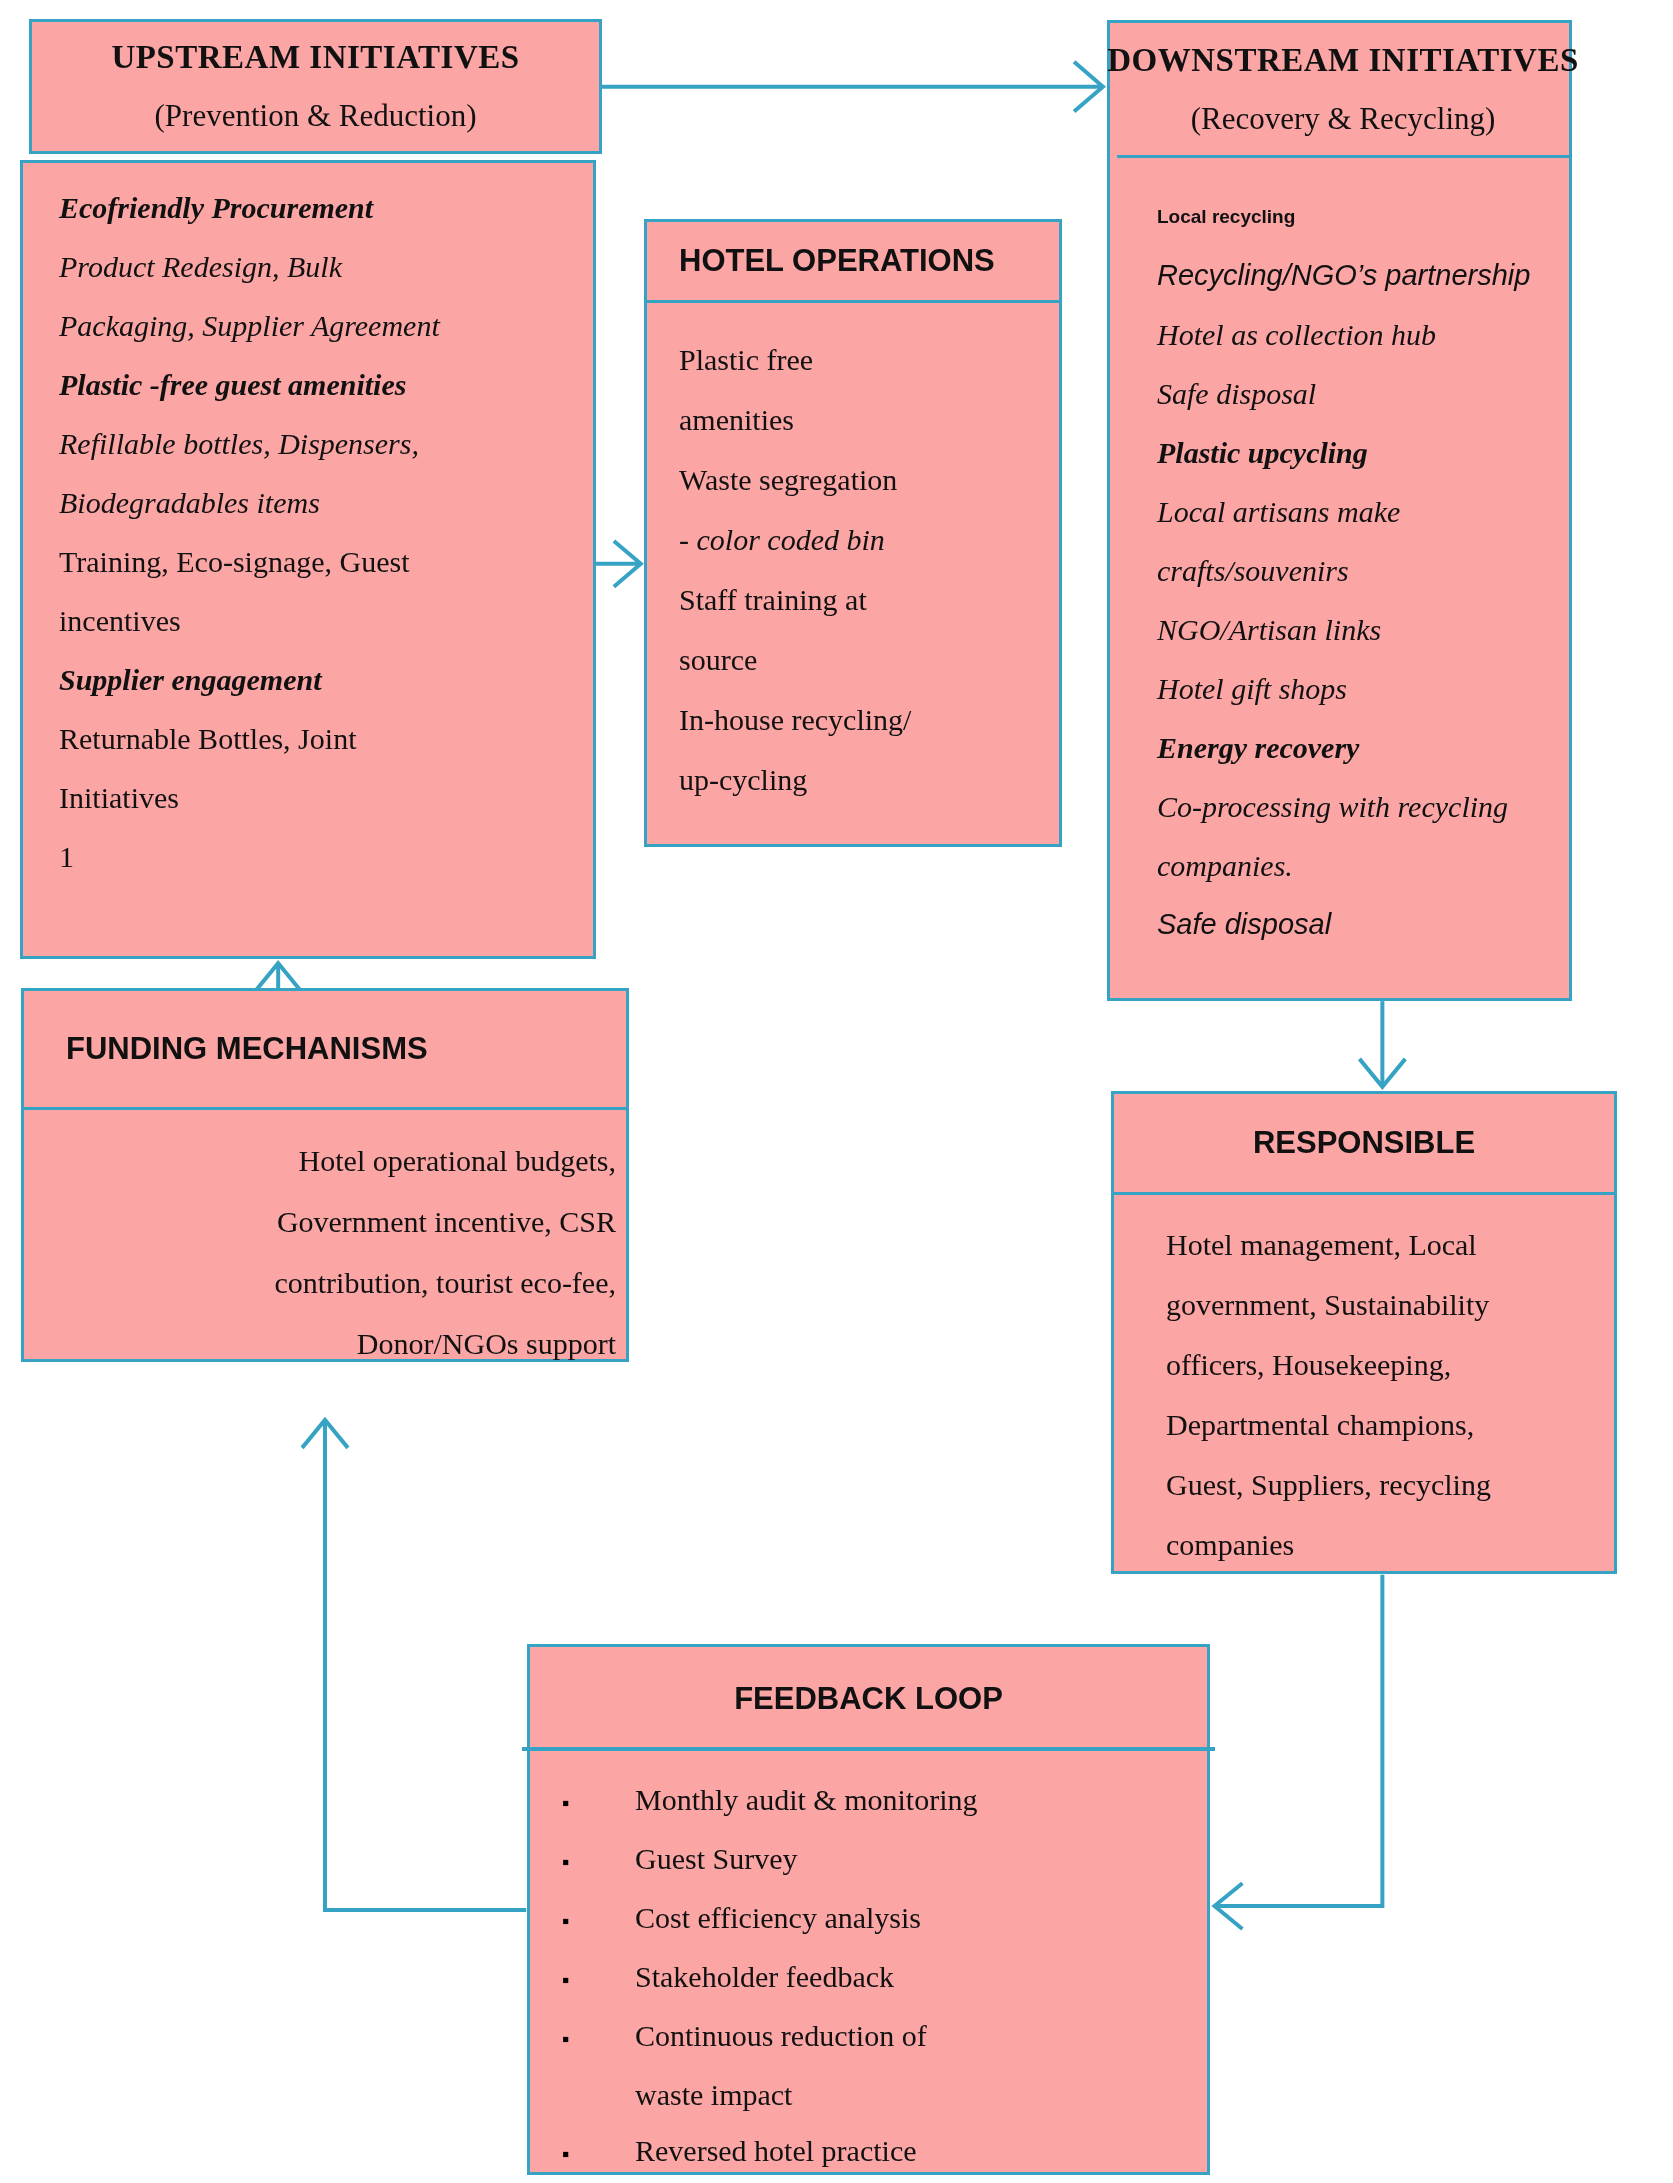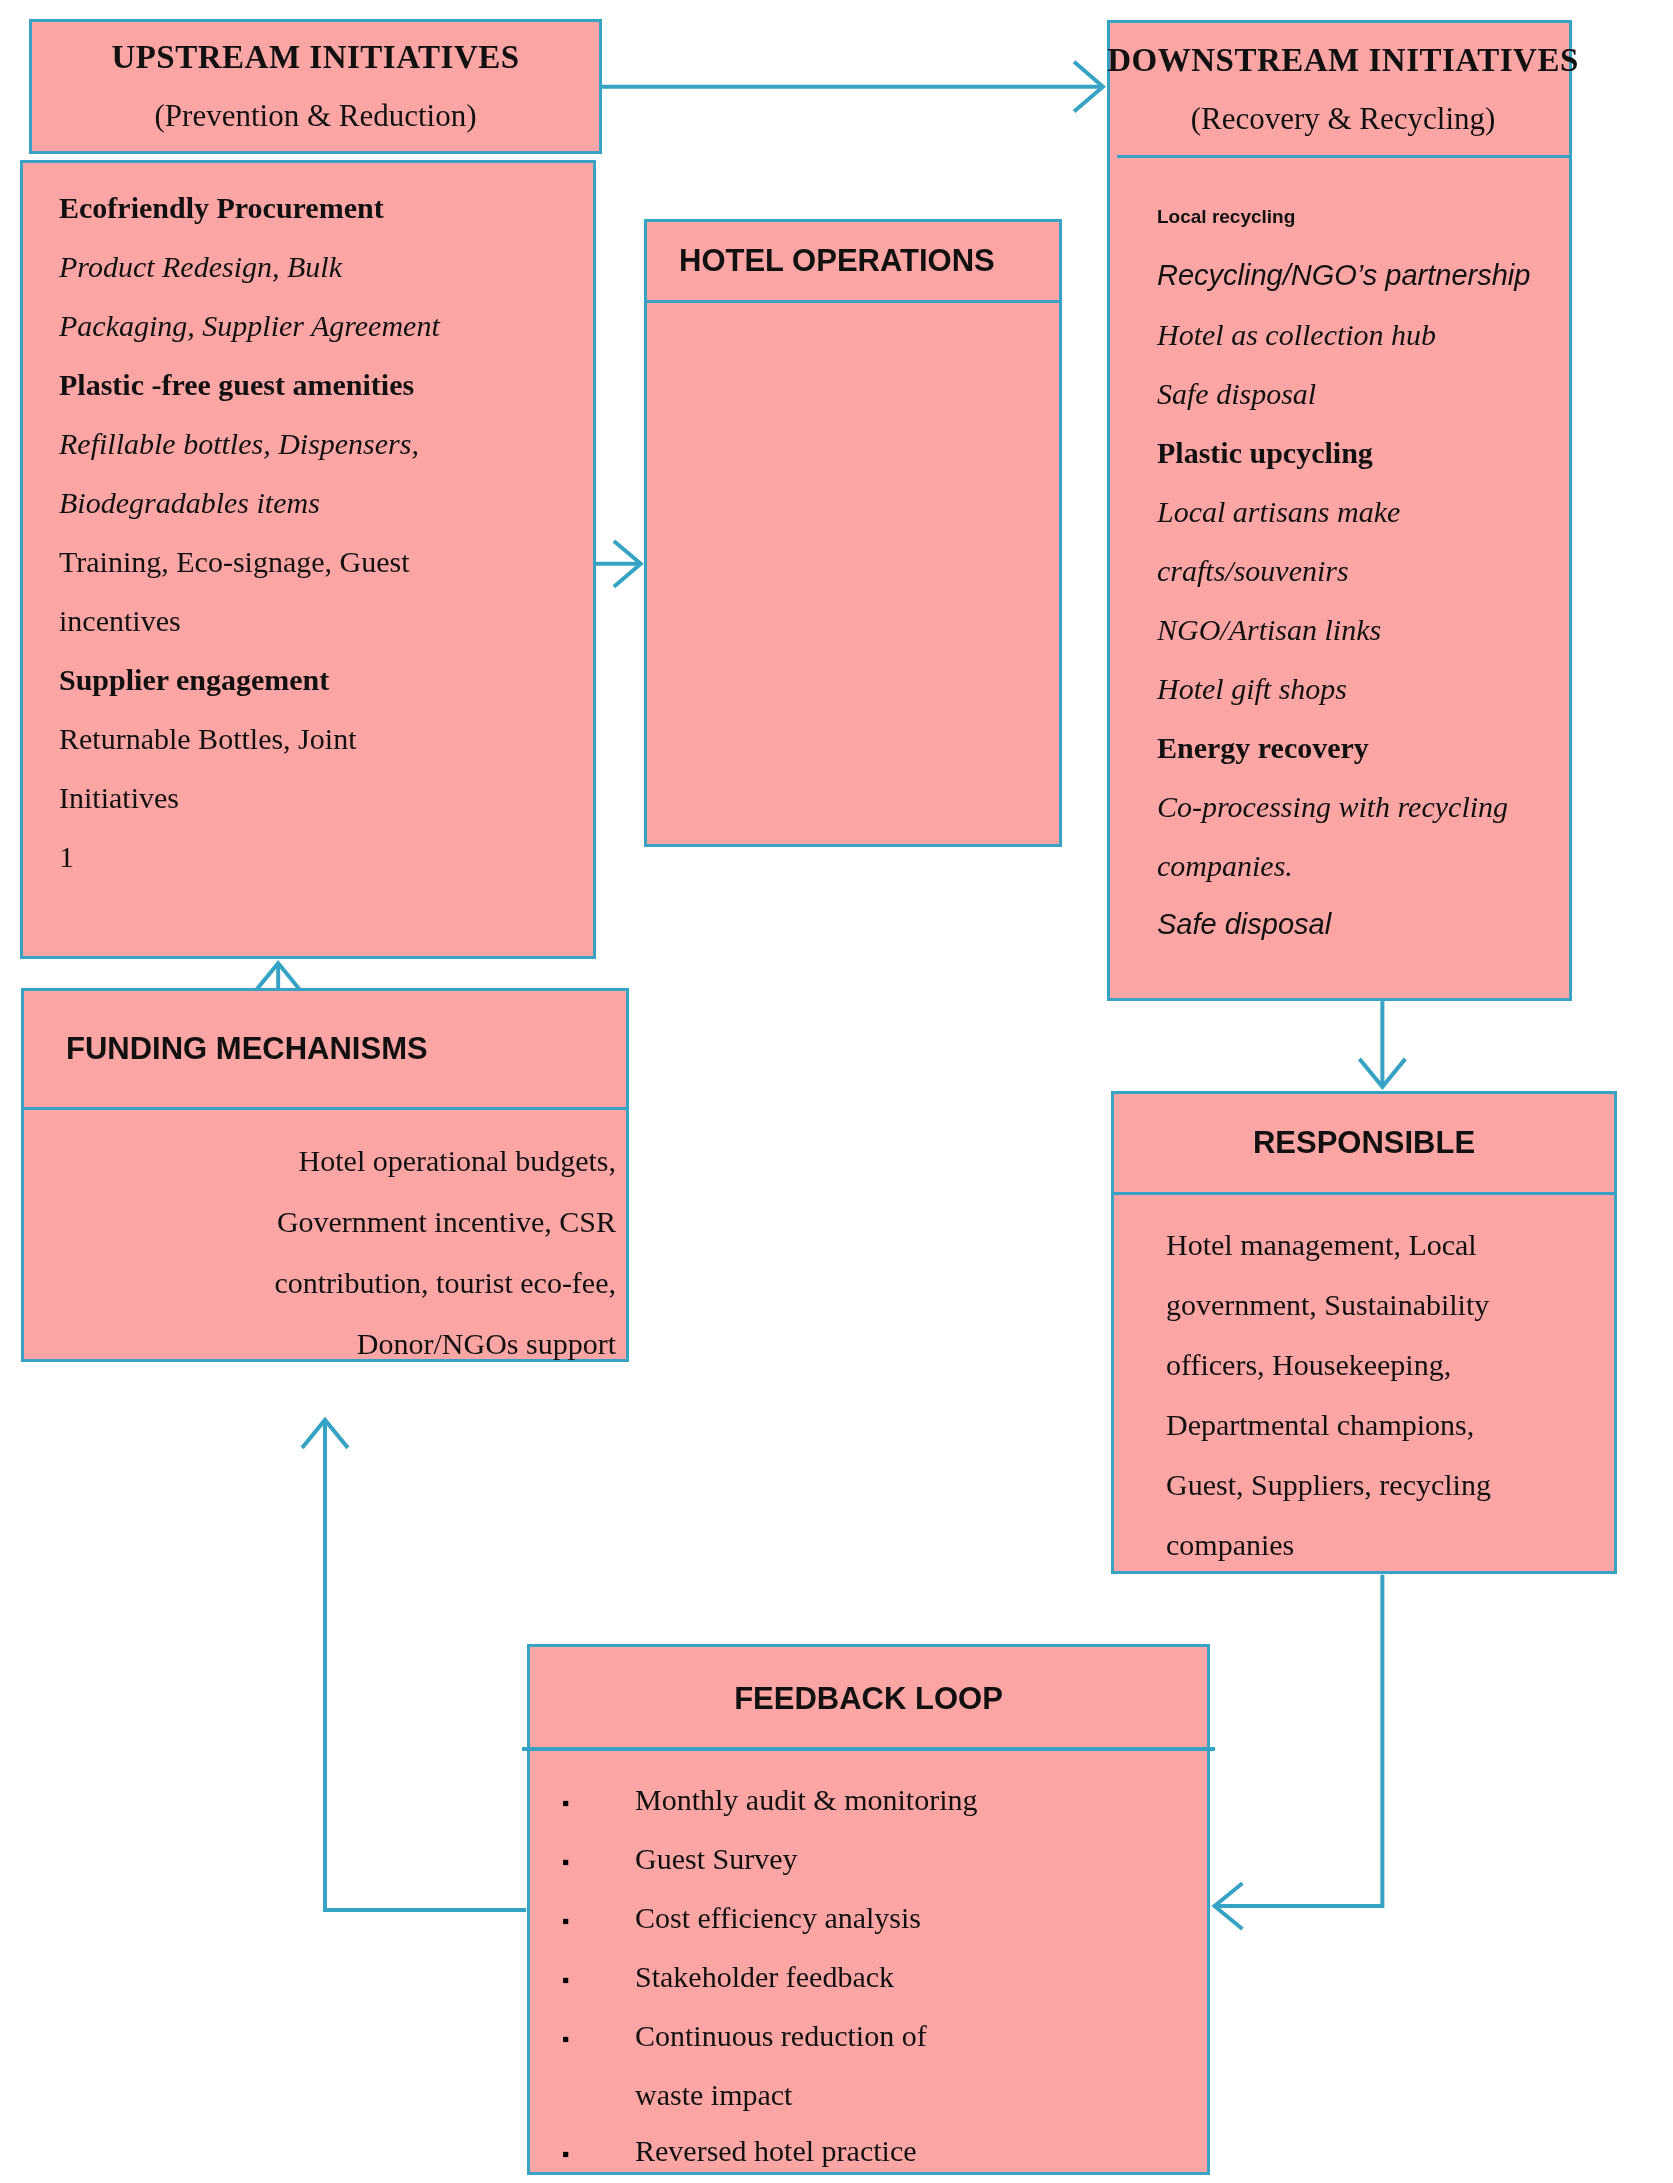--- a/index.html
+++ b/index.html
@@ -52,21 +52,21 @@
     font-weight:700;
     font-size:31px;
     white-space:nowrap;
   }
   .box-body{
     box-sizing:border-box;
     font-size:30px;
   }
   .line{white-space:nowrap;}
   .serif-reg{font-family:"Liberation Serif", serif;}
-  .serif-bold{font-family:"Liberation Serif", serif;font-weight:700;}
+  .serif-bold{font-family:"Liberation Serif", serif;font-weight:700;font-style:italic;}
   .serif-italic{font-family:"Liberation Serif", serif;font-style:italic;}
   .sans-bold{font-family:"Liberation Sans", sans-serif;font-weight:700;font-size:19px;}
   .sans-italic{font-family:"Liberation Sans", sans-serif;font-style:italic;font-size:29px;}
 
   
   #upstream-body-box .box-body{padding:15px 15px 0 36px;line-height:59px;}
   #hotel-box .box-body{padding:27px 10px 0 32px;line-height:60px;}
   #downstream-box .box-body{padding:29px 10px 0 40px;line-height:59px;}
   #funding-box .box-body{padding:20px 10px 0 42px;line-height:61px;text-align:right;}
   #responsible-box .box-body{padding:20px 10px 0 52px;line-height:60px;}
@@ -158,20 +158,30 @@
         <div class="line serif-reg">Returnable Bottles, Joint</div>
         <div class="line serif-reg">Initiatives</div>
         <div class="line serif-reg">1</div>
       </div>
   </section>
 
   <section class="panel" id="hotel-box" style="left:644px;top:219px;width:418px;height:628px;">
     <div class="box-head head-left" style="height:81px;padding-left:32px;">
       <div class="title-sans">HOTEL OPERATIONS</div>
     </div>
+    <div class="box-body">
+        <div class="line serif-reg">Plastic free</div>
+        <div class="line serif-reg">amenities</div>
+        <div class="line serif-reg">Waste segregation</div>
+        <div class="line serif-italic">- color coded bin</div>
+        <div class="line serif-reg">Staff training at</div>
+        <div class="line serif-reg">source</div>
+        <div class="line serif-reg">In-house recycling/</div>
+        <div class="line serif-reg">up-cycling</div>
+      </div>
   </section>
 
   <section class="panel" id="downstream-box" style="left:1107px;top:20px;width:465px;height:981px;padding-left:7px;">
     <div class="box-head" style="height:135px;">
       <div class="title-serif">DOWNSTREAM INITIATIVES</div>
       <div class="subtitle-serif">(Recovery &amp; Recycling)</div>
     </div>
     <div class="box-body">
         <div class="line sans-bold">Local recycling</div>
         <div class="line sans-italic">Recycling/NGO’s partnership</div>

